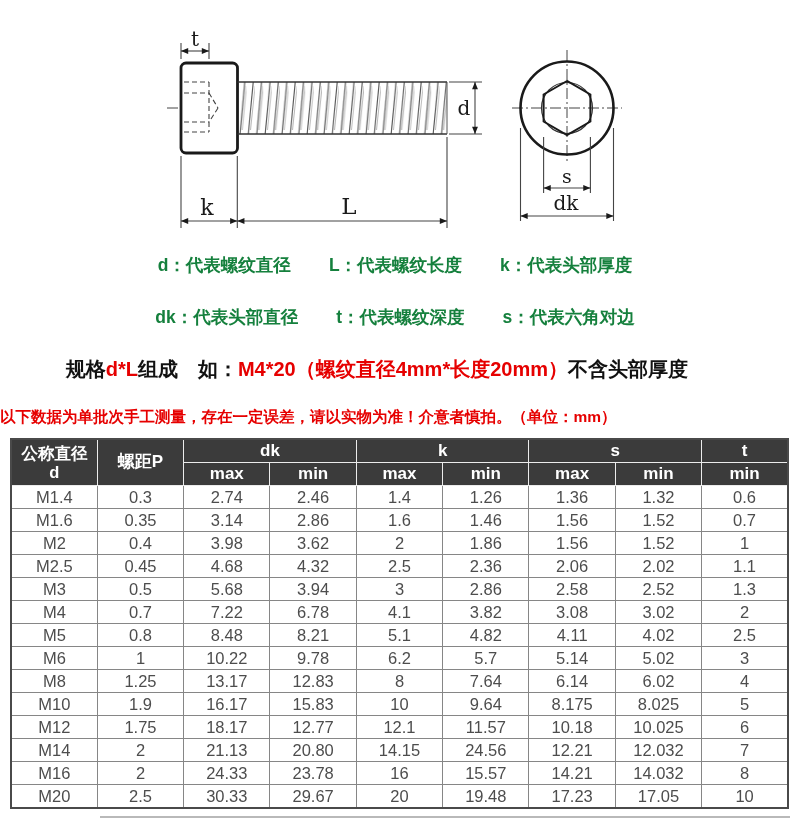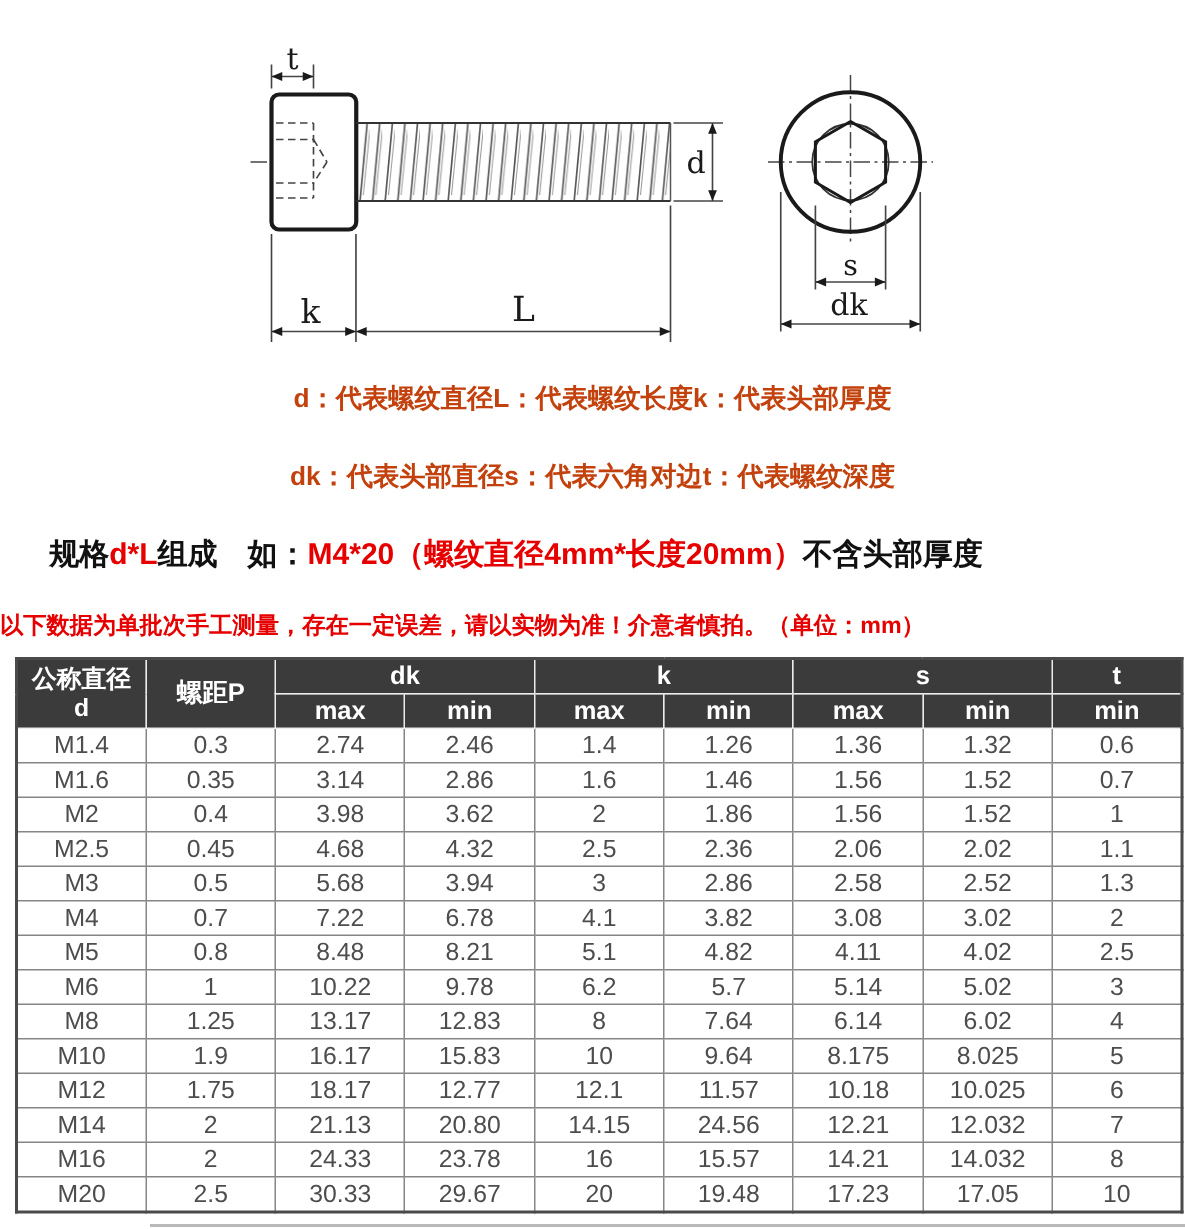--- a/index.html
+++ b/index.html
@@ -2,25 +2,25 @@
 <html><head>
 <meta charset="utf-8">
 <style>
   html,body{margin:0;padding:0;background:#ffffff;}
   .page{
     position:relative;width:790px;height:819px;background:#fff;overflow:hidden;
     font-family:"Liberation Sans","DejaVu Sans",sans-serif;
     --red:#e60000;--hdr:#3b3b3b;--body-text:#4d4d4d;--grid:#868686;
   }
   svg text{font-family:"DejaVu Serif","Liberation Serif",serif;fill:#1a1a1a;}
-  .legend-row{position:absolute;left:0;width:790px;display:flex;justify-content:center;
-    font-weight:bold;font-size:17.5px;color:#c2410c;white-space:nowrap;}
+  .legend-row{position:absolute;left:0;width:790px;display:flex;justify-content:center;gap:38px;
+    font-weight:bold;font-size:17.5px;color:#15803d;white-space:nowrap;}
   .legend-row1{top:253px;}
   .legend-row2{top:305px;}
-  .spec-line{position:absolute;top:356px;left:0;width:688px;text-align:center;
+  .spec-line{position:absolute;top:356px;left:0;width:688px;text-align:right;
     font-weight:bold;font-size:20px;color:#111;white-space:nowrap;}
   .spec-line .red{color:var(--red);}
   .spec-line .gap-r{margin-right:20px;}
   .disclaimer{position:absolute;top:407px;left:0;width:790px;
     font-weight:bold;font-size:15.5px;color:var(--red);white-space:nowrap;}
   table.spec{position:absolute;left:10px;top:438px;width:779px;border-collapse:collapse;
     table-layout:fixed;border:2px solid #4a4a4a;}
   table.spec thead th{background:var(--hdr);color:#fff;border:1px solid #ececec;
     font-weight:bold;font-size:17px;padding:0;text-align:center;height:22px;line-height:1.1;}
   table.spec thead th.col-d{font-size:16.5px;line-height:1.15;}
@@ -115,22 +115,22 @@
   </svg>
 
   
   <div class="legend-row legend-row1">
     <span>d：代表螺纹直径</span>
     <span>L：代表螺纹长度</span>
     <span>k：代表头部厚度</span>
   </div>
   <div class="legend-row legend-row2">
     <span>dk：代表头部直径</span>
+    <span>t：代表螺纹深度</span>
     <span>s：代表六角对边</span>
-    <span>t：代表螺纹深度</span>
   </div>
 
   
   <div class="spec-line">
     <span>规格</span><span class="red">d*L</span><span class="gap-r">组成</span><span>如：</span><span class="red">M4*20（螺纹直径4mm*长度20mm）</span><span>不含头部厚度</span>
   </div>
 
   
   <div class="disclaimer">以下数据为单批次手工测量，存在一定误差，请以实物为准！介意者慎拍。（单位：mm）</div>
 

